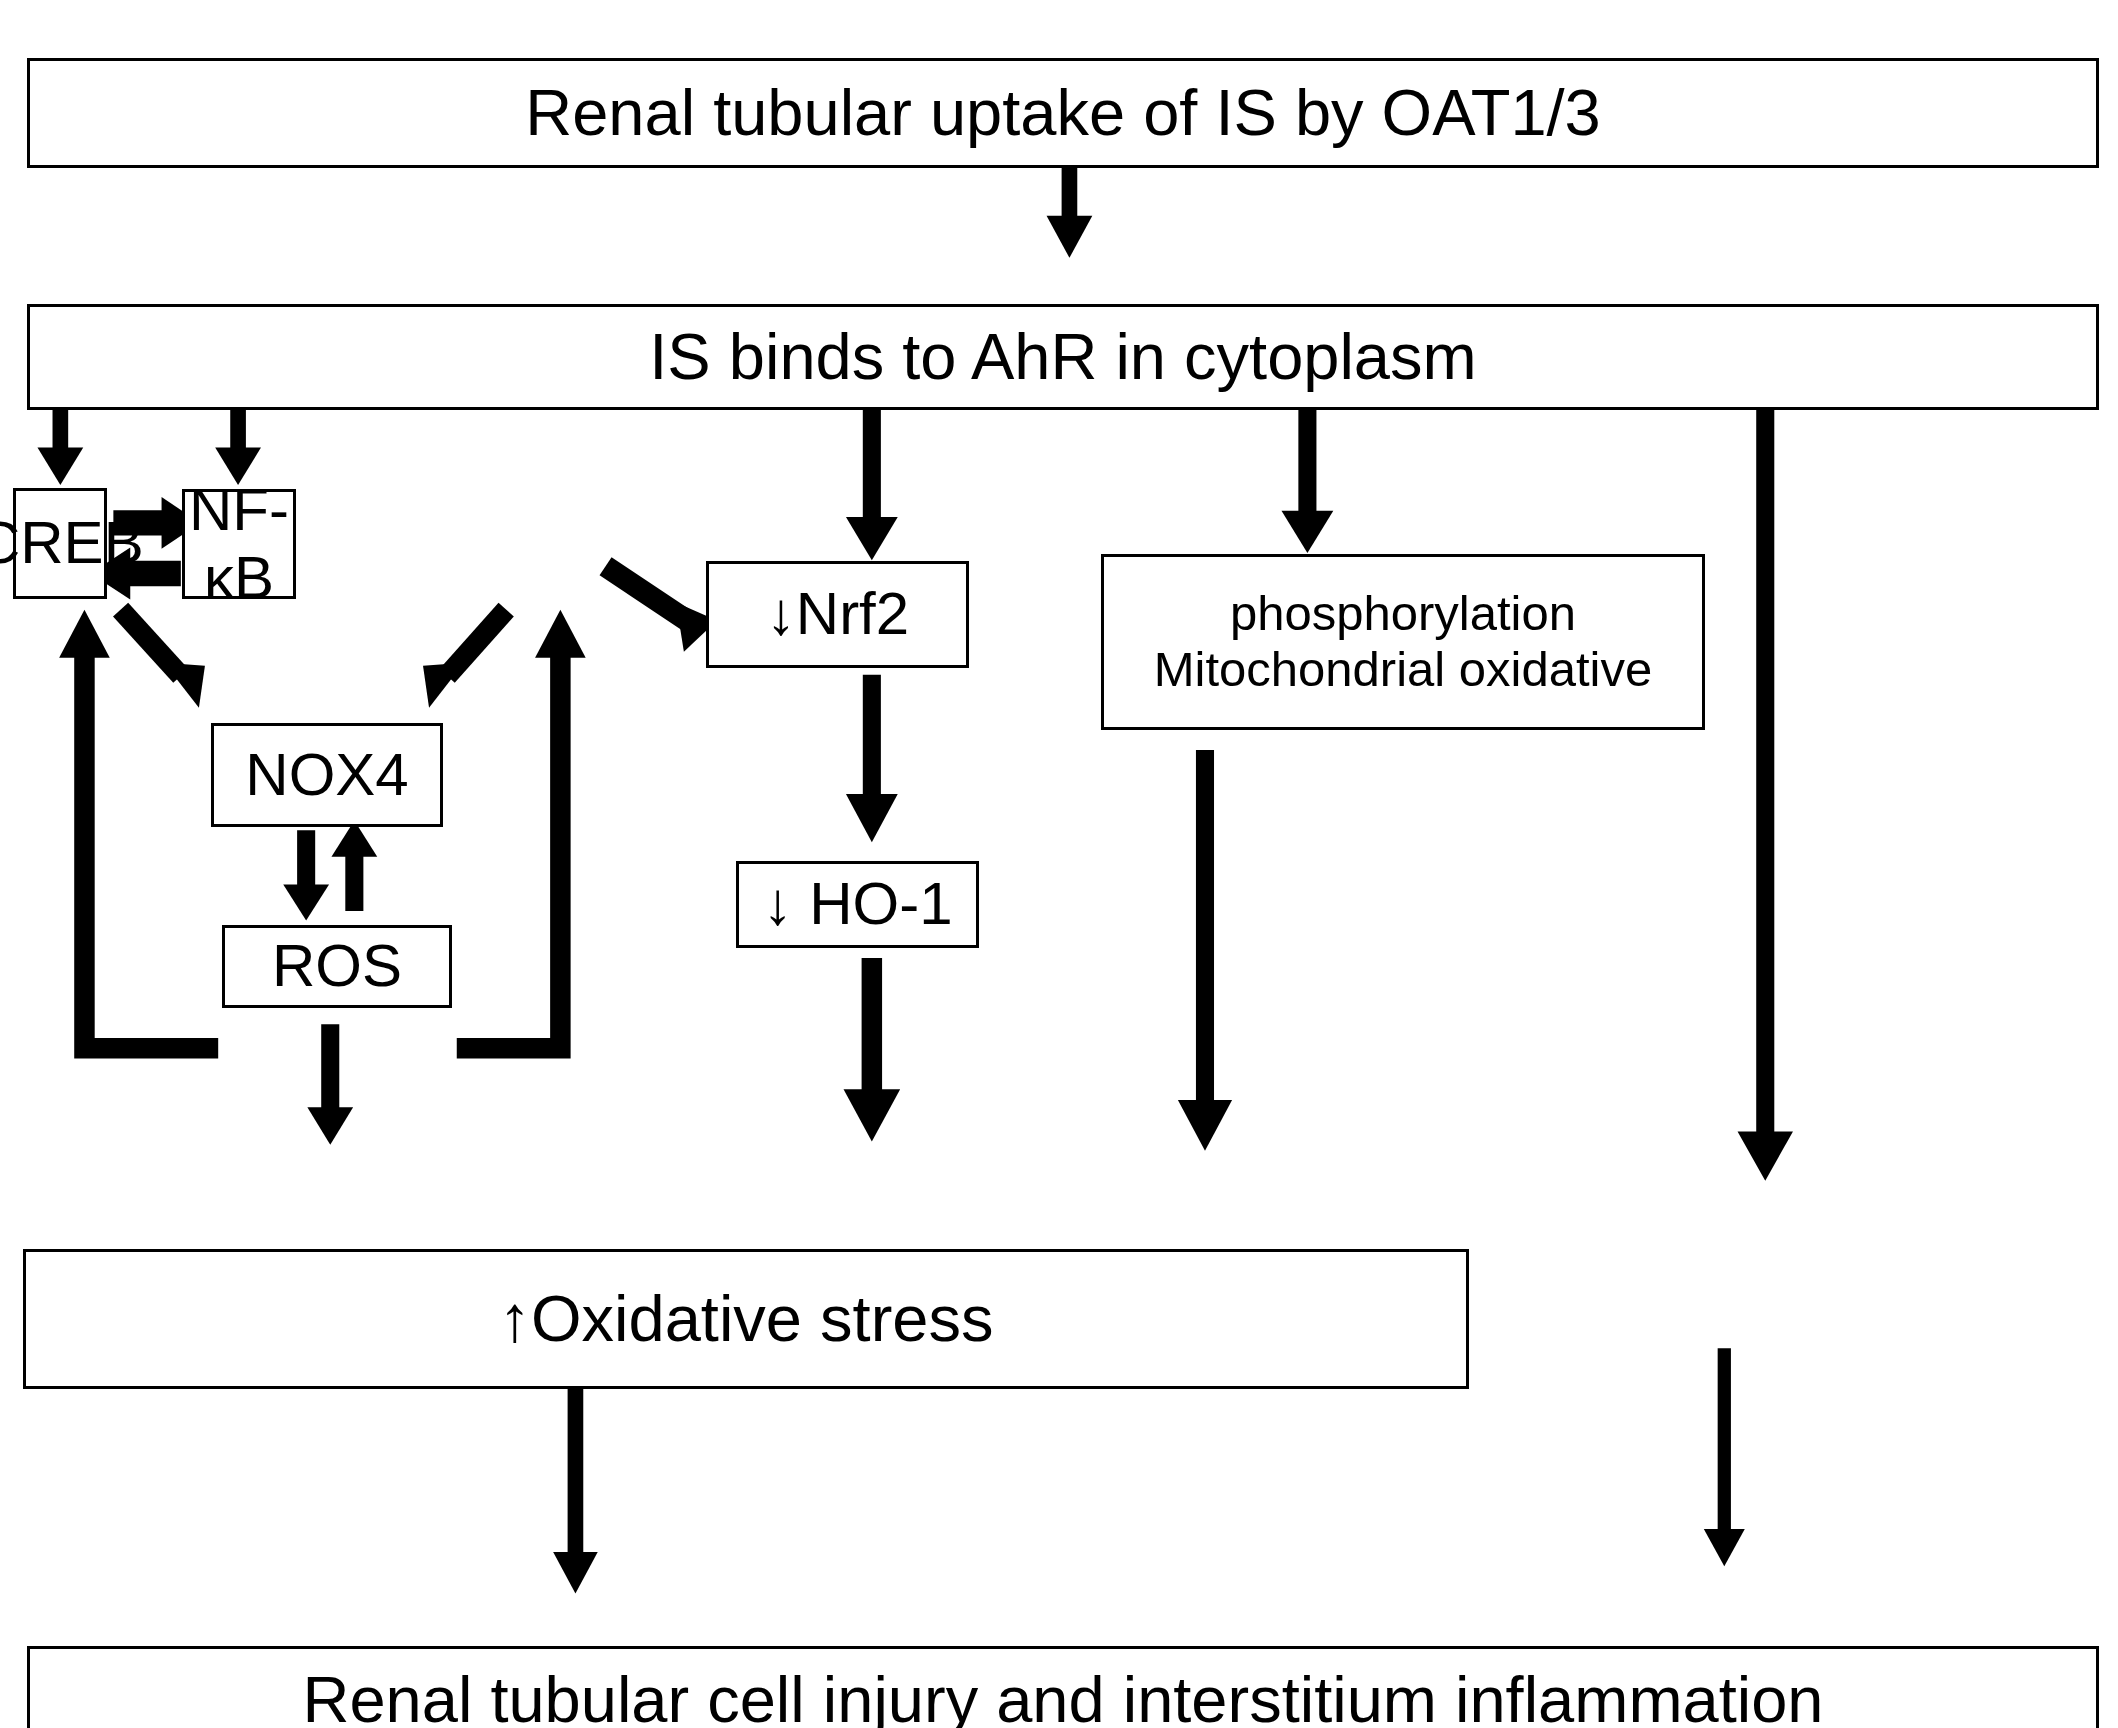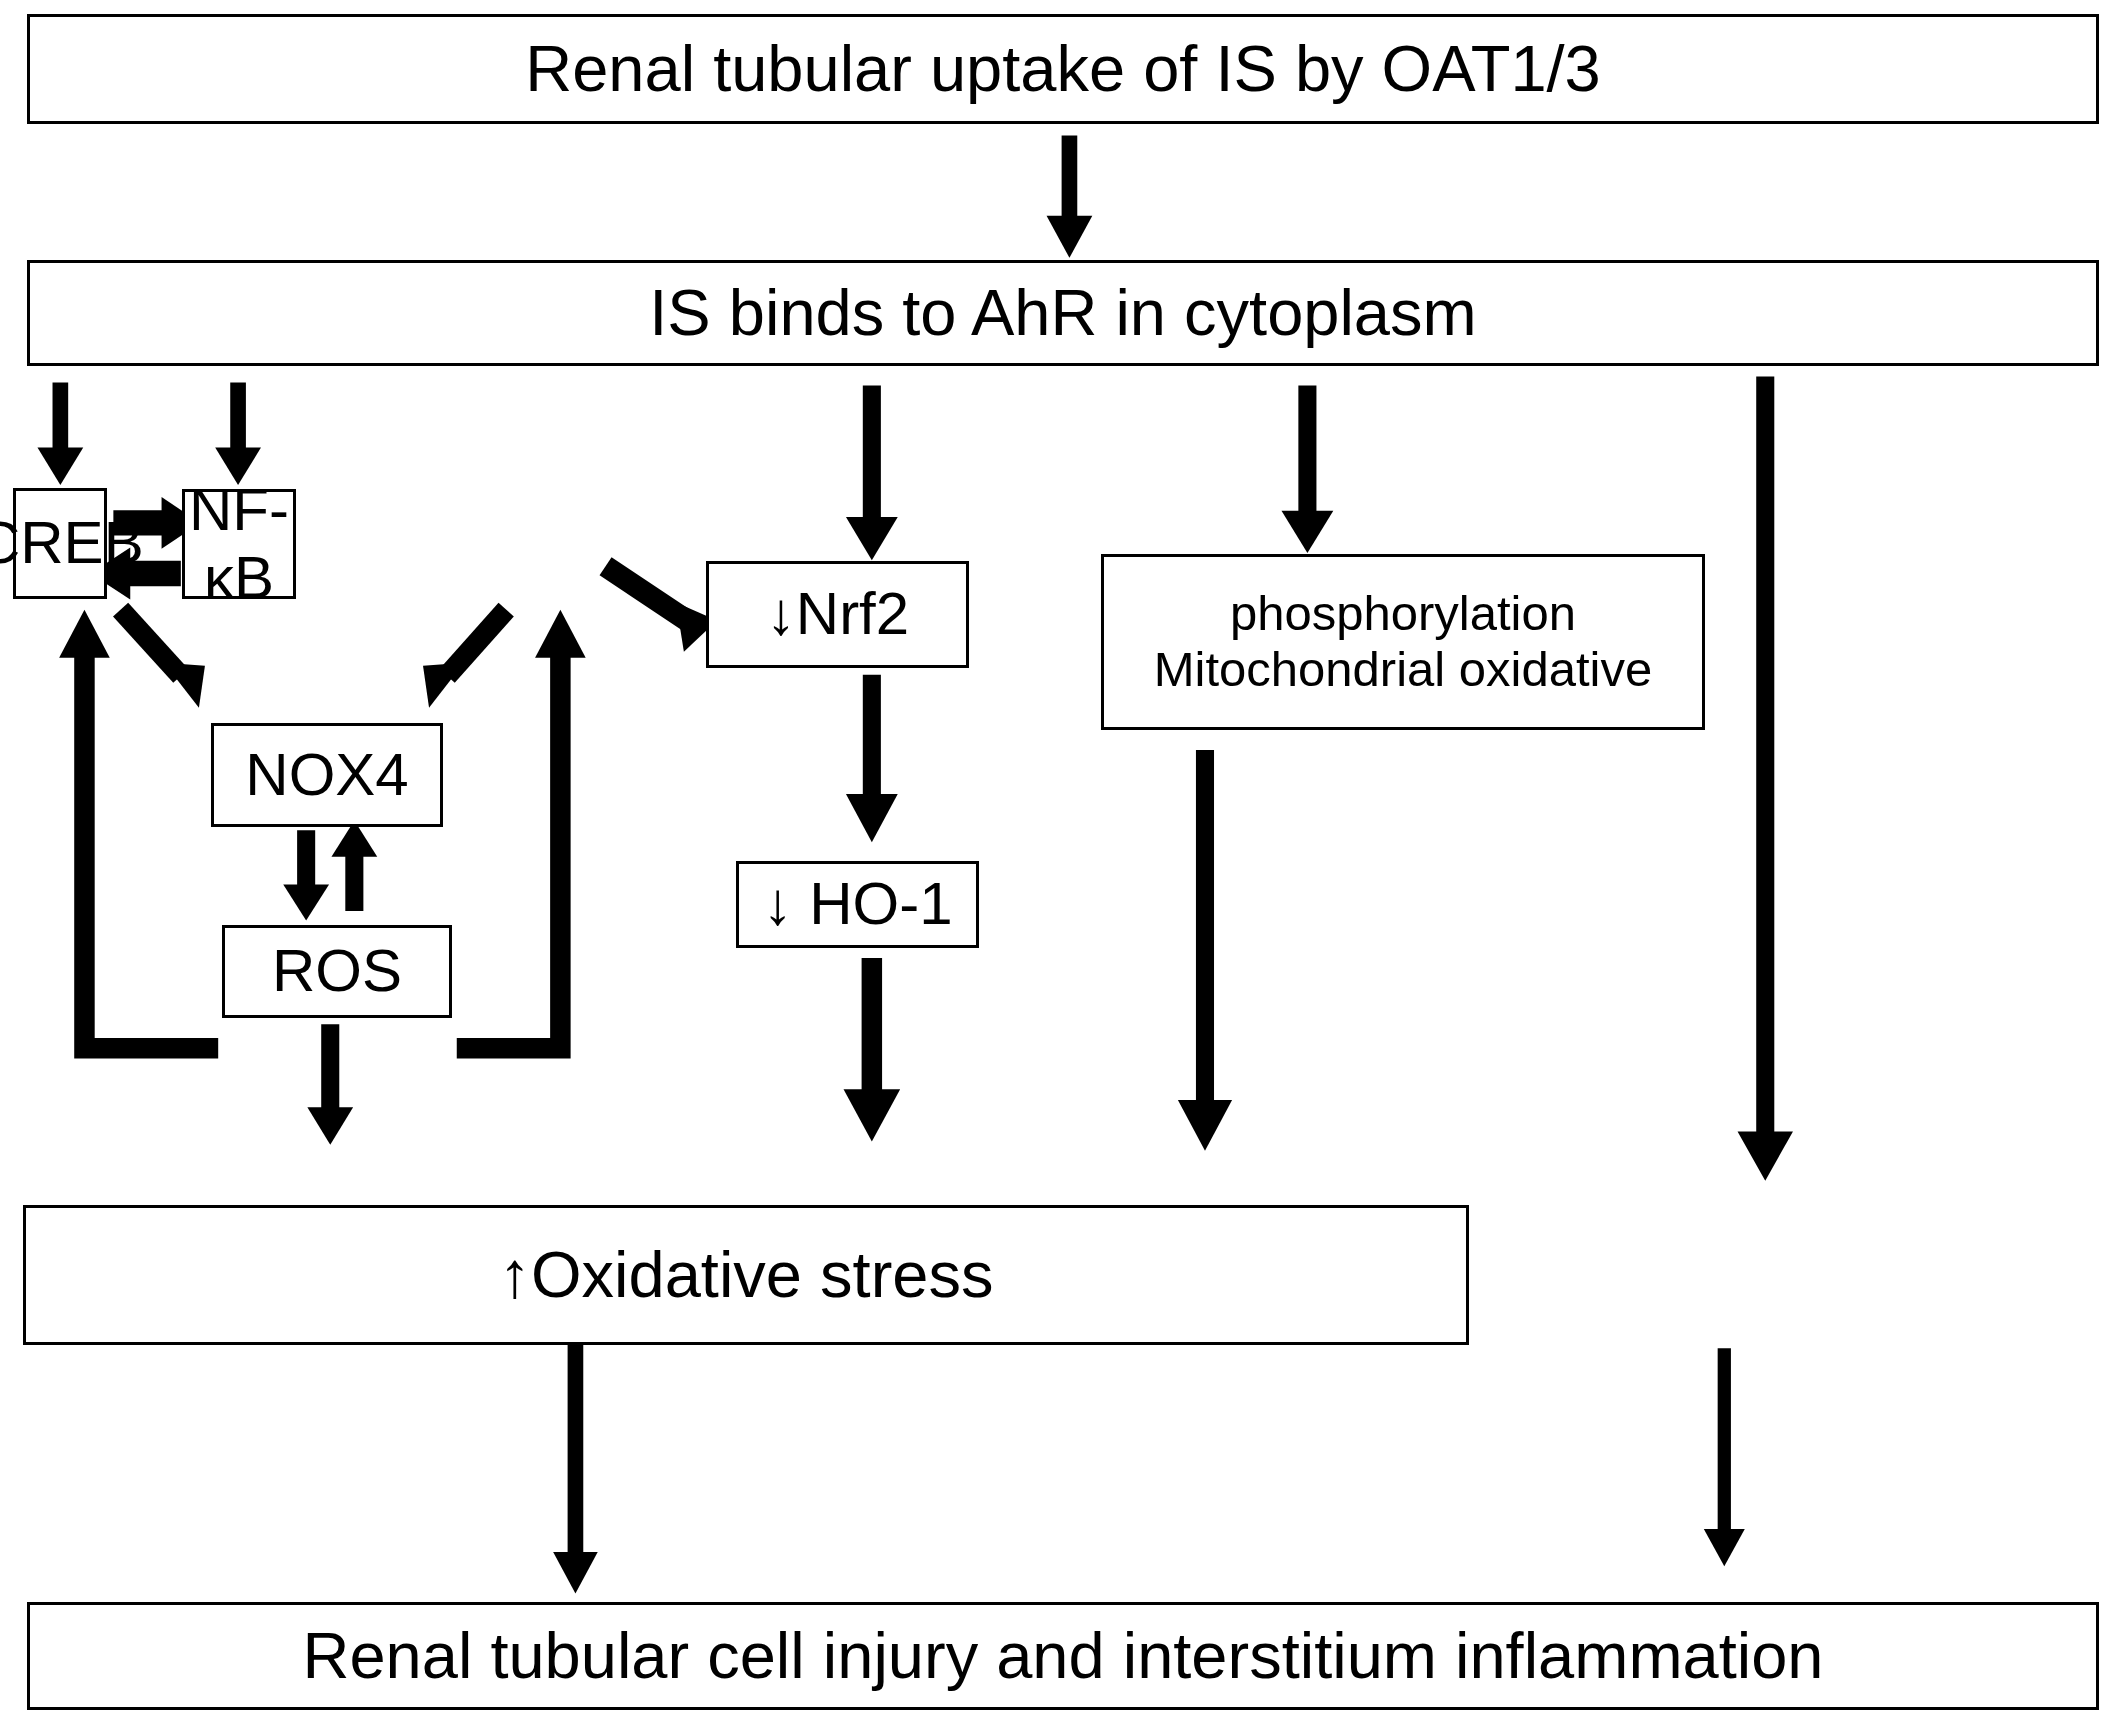--- a/index.html
+++ b/index.html
@@ -33,21 +33,21 @@
     background: #ffffff;
     display: flex;
     align-items: center;
     justify-content: center;
     text-align: center;
     color: #000000;
     line-height: 1.14;
     padding: 0 6px;
   }
   .node span { display: block; }
-  .f-xl   { font-size: 65px; }
+  .f-xl   { font-size: 65px; margin-top: 44px; }
   .f-lg   { font-size: 60px; }
   .f-sm   { font-size: 49px; }
 </style>
 </head>
 <body>
 
 <div id="diagram">
 
   <svg class="layer" viewBox="0 0 3517 2870">
 
@@ -171,21 +171,21 @@
   </div>
 
   <div class="node f-lg" style="left:182px; top:489px; width:114px; height:110px;">
     <span>NF-κB</span>
   </div>
 
   <div class="node f-lg" style="left:211px; top:723px; width:232px; height:104px;">
     <span>NOX4</span>
   </div>
 
-  <div class="node f-lg" style="left:222px; top:925px; width:230px; height:93px;">
+  <div class="node f-lg" style="left:222px; top:925px; width:230px; height:83px;">
     <span>ROS</span>
   </div>
 
   <div class="node f-lg" style="left:706px; top:561px; width:263px; height:107px;">
     <span>↓Nrf2</span>
   </div>
 
   <div class="node f-lg" style="left:736px; top:861px; width:243px; height:87px;">
     <span>↓ HO-1</span>
   </div>

